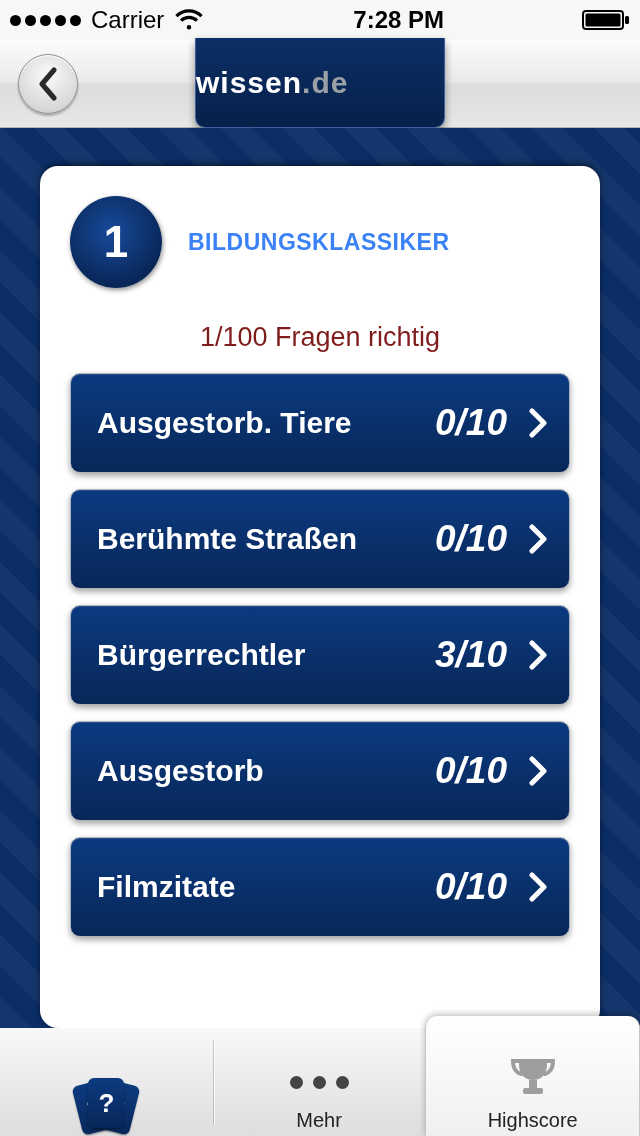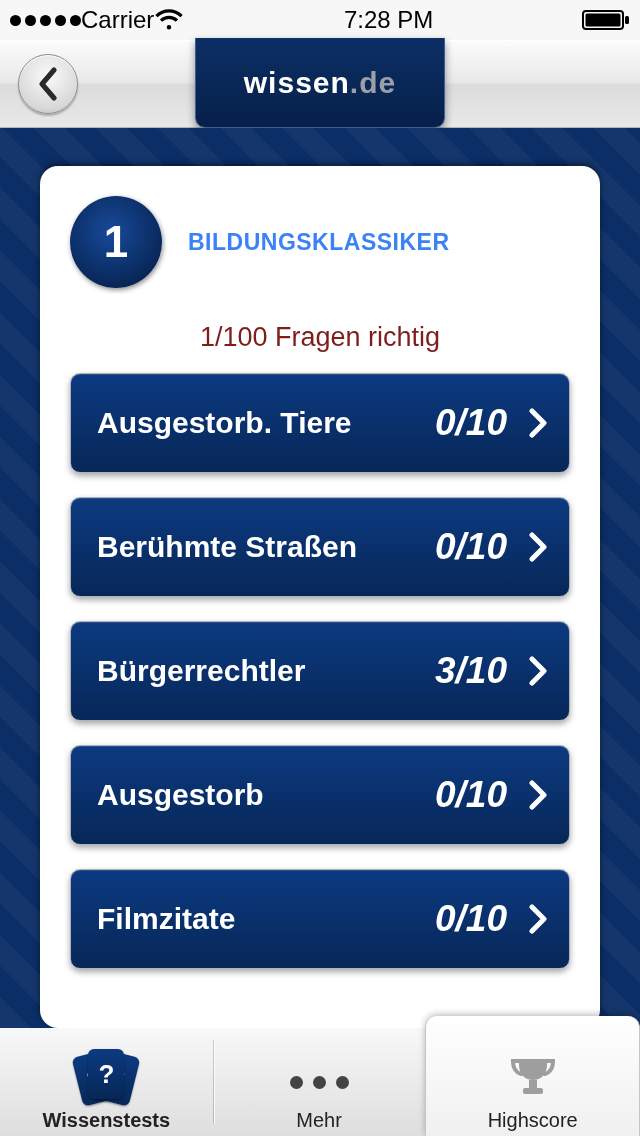--- a/index.html
+++ b/index.html
@@ -12,28 +12,28 @@
 
     
     .status-bar {
       height: 40px;
       background: #f7f7f7;
       display: flex; align-items: center; justify-content: space-between;
       padding: 0 10px;
       font-size: 24px;
       color: #000;
     }
-    .status-left { display: flex; align-items: center; gap: 0; }
+    .status-left { display: flex; align-items: center; gap: 10px; }
     .sig-dots { display: flex; gap: 4px; align-items:center;}
     .sig-dots span {
       width: 11px; height: 11px; border-radius: 50%;
       background: #000; display:inline-block;
     }
     .wifi-icon svg { width: 30px; height: 22px; display:block; }
-    .status-time { font-weight: 400; margin-left: 11px; }
+    .status-time { font-weight: 700; margin-left: 11px; }
     .battery-icon svg { width: 48px; height: 20px; display:block; }
 
     
     .navbar {
       position: relative;
       height: 88px;
       background: linear-gradient(#fcfcfc, #e9e9e9 48%, #dcdcdc 52%, #e8e8e8);
       border-bottom: 1px solid #b5b5b5;
       box-shadow: inset 0 1px 0 #fff;
     }
@@ -51,21 +51,21 @@
     .back-btn svg { width: 22px; height: 34px; }
     .logo-plate {
       position: absolute;
       left: 195px; top: -2px;
       width: 250px; height: 90px;
       background: linear-gradient(#0c2f66, #062049);
       border: 1px solid #3c5e9a;
       border-top: none;
       border-radius: 0 0 10px 10px;
       box-shadow: 0 4px 8px rgba(0,0,0,.4);
-      display: flex; align-items: center; justify-content: center;
+      display: flex; align-items: center; justify-content: flex-start;
     }
     .logo-plate .logo-text {
       color: #ffffff;
       font-size: 30px;
       font-weight: 700;
       letter-spacing: 1px;
       font-family: "Arial Black", Arial, sans-serif;
     }
     .logo-plate .logo-text .de { color: #9aa0a6; }
 
@@ -121,21 +121,21 @@
     .card-sub {
       width: 100%;
       text-align: center;
       color: #7f1d1d;
       font-size: 27px;
       margin-top: 8px;
     }
 
     .topic-list {
       margin-top: 14px;
-      display: flex; flex-direction: column; gap: 24px;
+      display: flex; flex-direction: column; gap: 16px;
     }
     .topic-row {
       background: linear-gradient(#0c3a80, #072758);
       border: 1px solid #aab2bc;
       border-radius: 10px;
       height: 100px;
       display: flex; align-items: center;
       padding: 0 22px 0 26px;
       color: #fff;
       box-shadow: 0 3px 6px rgba(0,0,0,.35), inset 0 1px 0 rgba(255,255,255,.12);
@@ -325,21 +325,20 @@
 
 <div class="tabbar">
   <div class="tab active">
     <div class="icon-wrap">
       <div class="quiz-cards">
         <div class="c c1">?</div>
           <div class="c c3">?</div>
           <div class="c c2">?</div>
       </div>
     </div>
-    <span class="tab-label">Wissenstests</span>
   </div>
 
   <div class="tab tab-sep">
     <div class="icon-wrap">
       <div class="dots3">
           <span></span>
           <span></span>
           <span></span>
         </div>
     </div>

